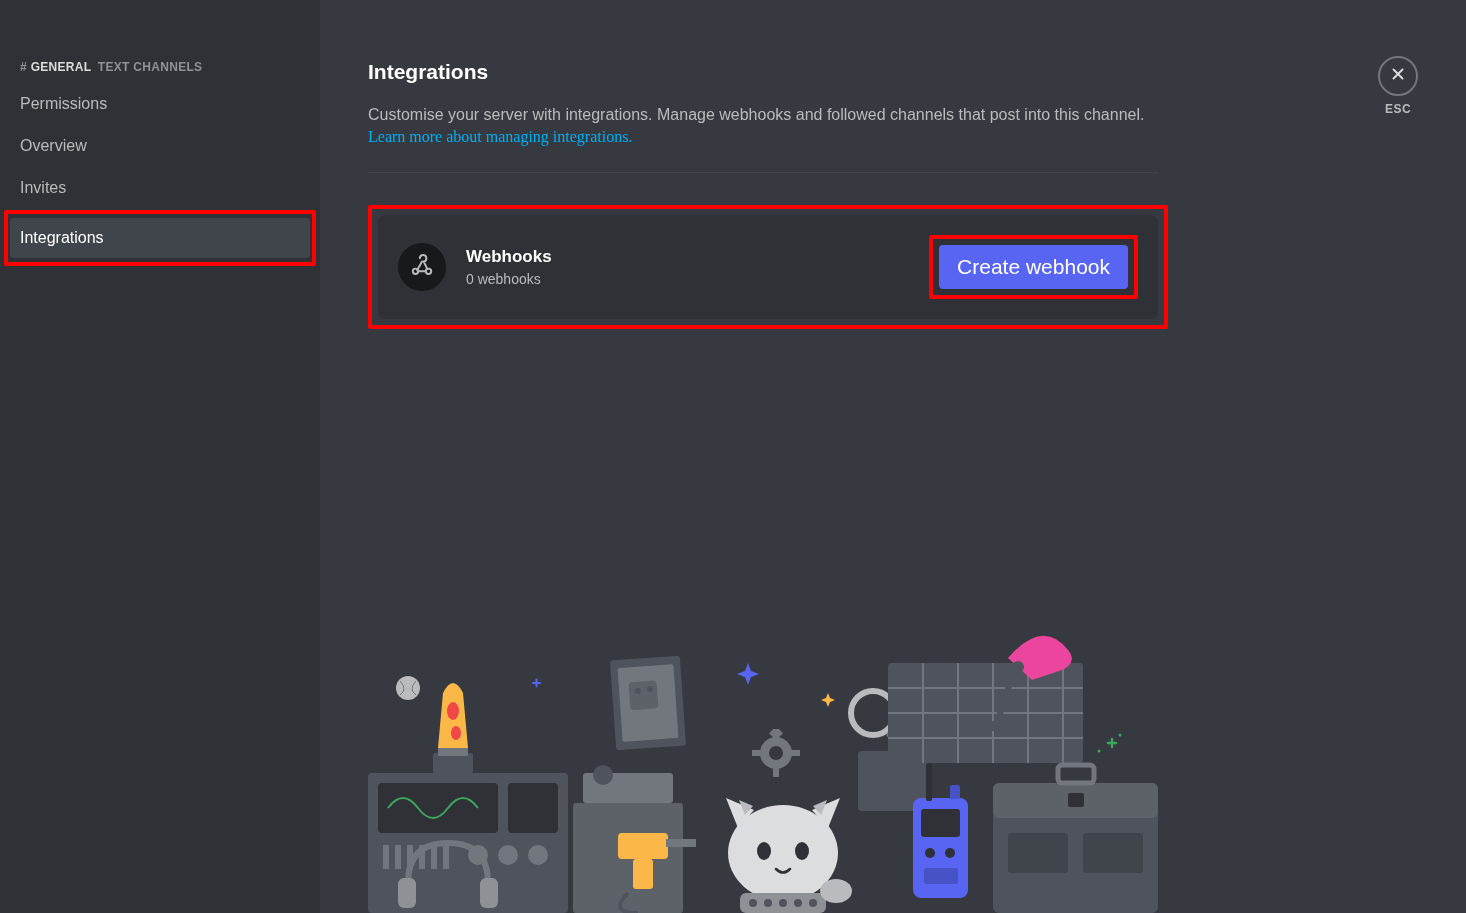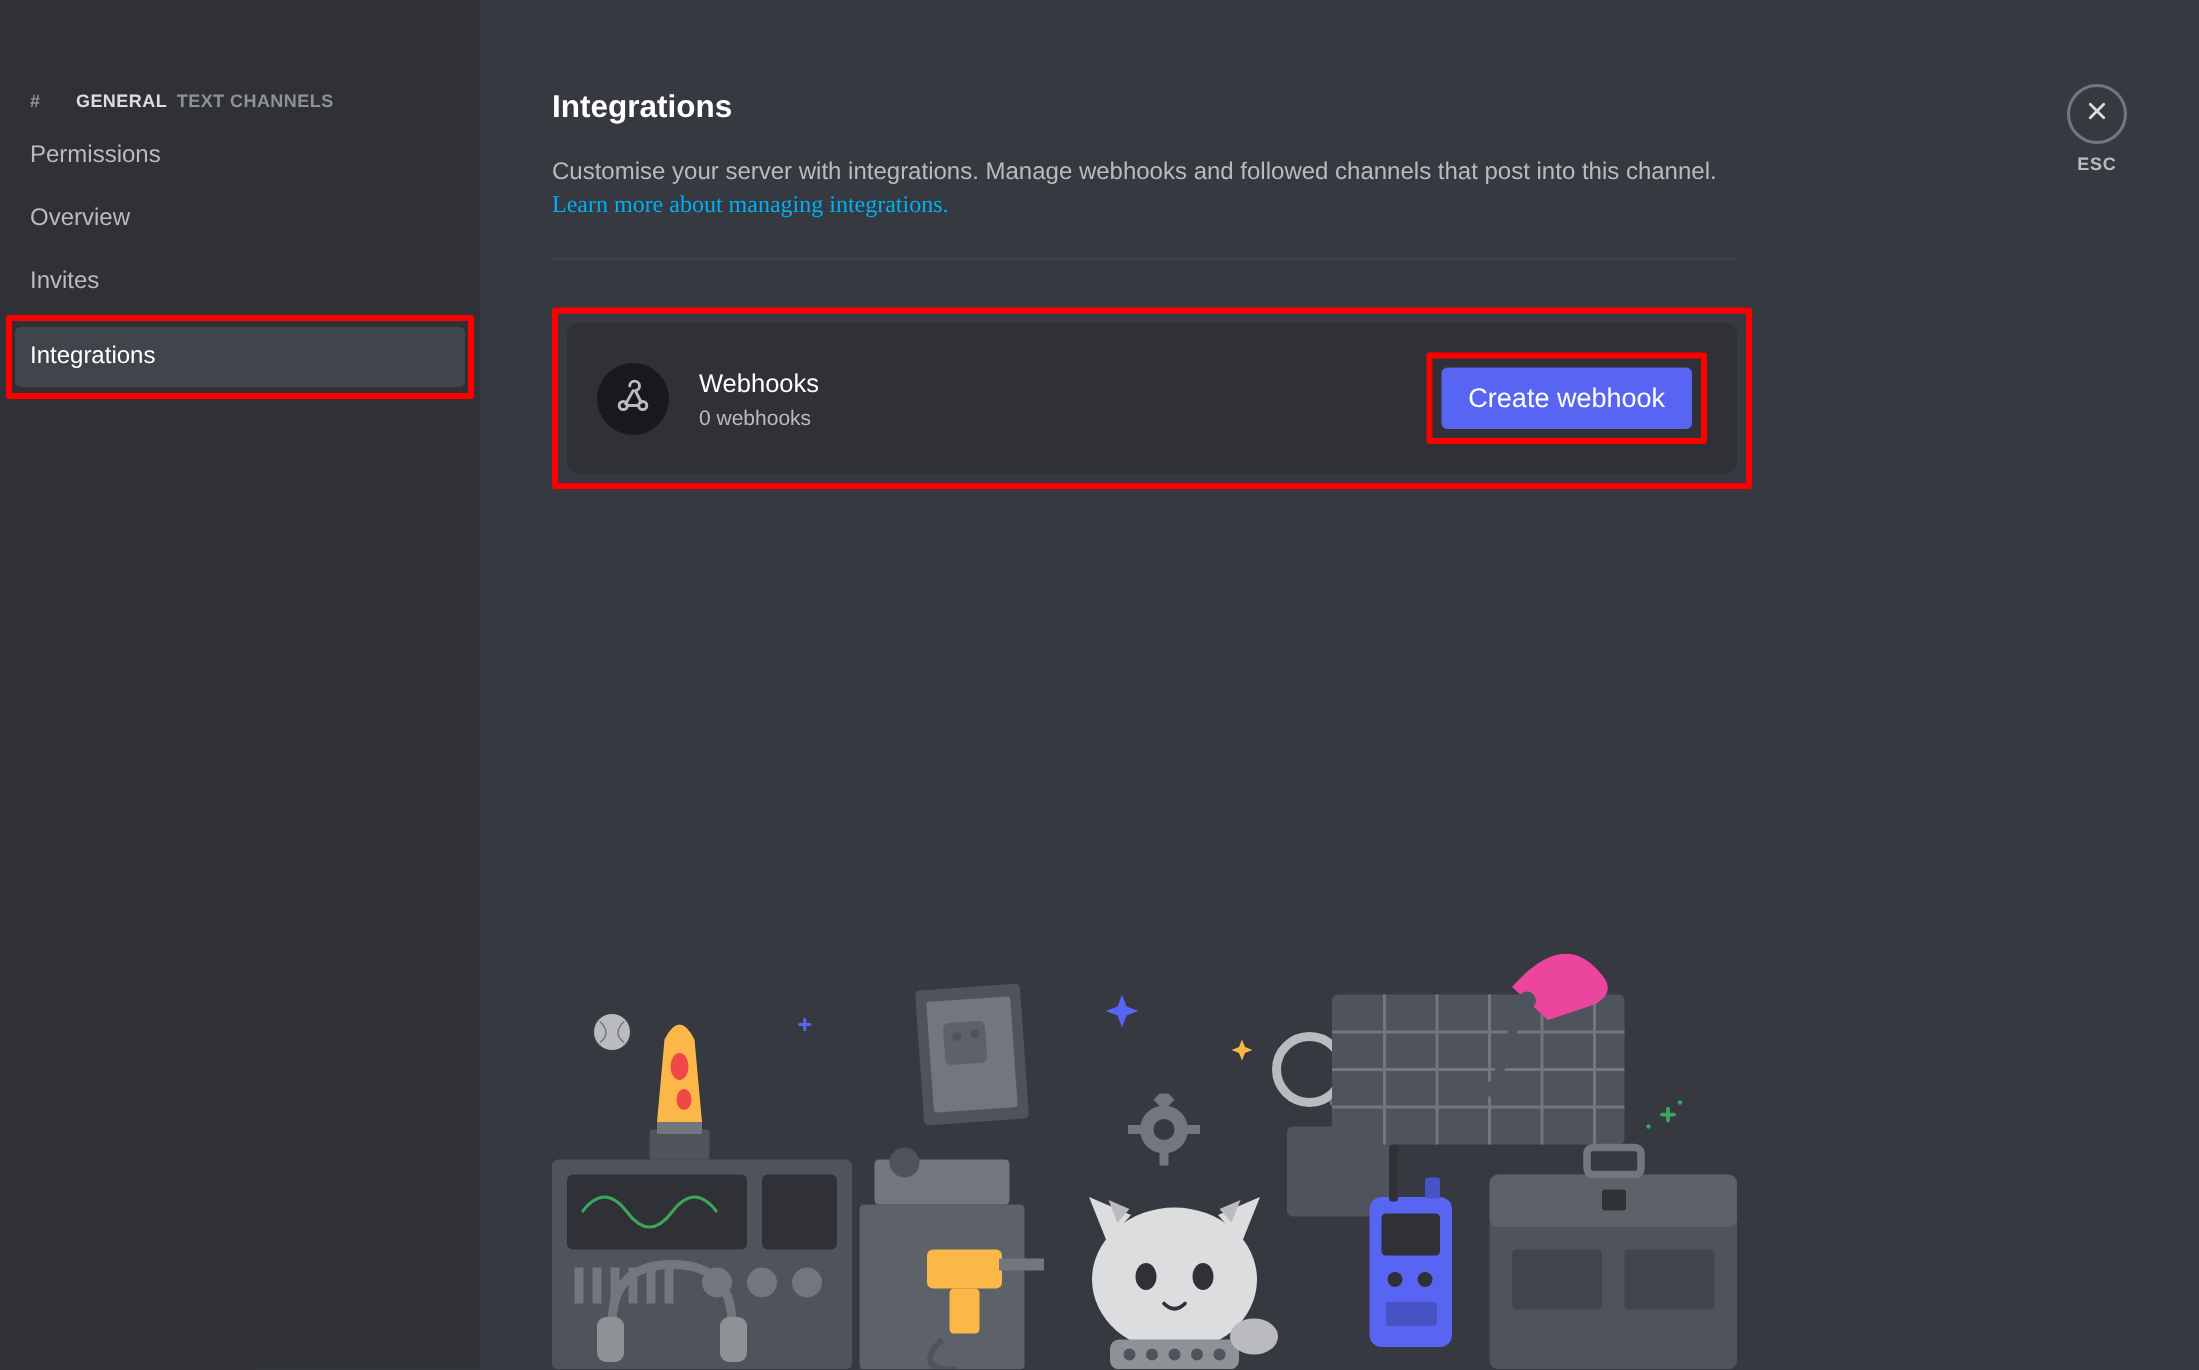--- a/index.html
+++ b/index.html
@@ -19,21 +19,21 @@
   }
   .sidebar-header {
     padding: 0 10px 8px 10px;
     font-size: 12px;
     font-weight: 700;
     color: #8e9297;
     text-transform: uppercase;
     letter-spacing: 0.3px;
   }
   .sidebar-header .hash { color: #8e9297; font-weight:700; }
-  .sidebar-header .chan { color: #dcddde; font-weight:700;margin-left:20px; }
+  .sidebar-header .chan { color: #dcddde; font-weight:700; }
   .sidebar-header .rest { color: #8e9297; font-weight:600; margin-left:3px;}
   .sidebar-item {
     padding: 8px 10px;
     font-size: 16px;
     color: #b9bbbe;
     border-radius: 4px;
     margin: 2px 0;
     cursor: pointer;
     line-height: 24px;
   }
@@ -118,33 +118,33 @@
   .card-icon {
     width: 48px; height: 48px;
     border-radius: 50%;
     background: #18191c;
     display: flex; align-items:center; justify-content:center;
     margin-right: 20px;
     flex-shrink: 0;
   }
   .card-icon svg { width: 26px; height: 26px; color:#b9bbbe; }
   .card-text { flex: 1; }
-  .card-title { font-size: 17px; font-weight: 400; color: #fff; margin-bottom: 4px;}
+  .card-title { font-size: 17px; font-weight: 700; color: #fff; margin-bottom: 4px;}
   .card-sub { font-size: 14px; color: #b9bbbe; }
   .button-wrap-highlight {
     border: 4px solid #ff0000;
     padding: 6px;
     border-radius: 2px;
   }
   .btn {
     background: #5865f2;
     color: #fff;
     border: none;
     border-radius: 4px;
-    font-size: 18px;
+    font-size: 21px;
     font-weight: 500;
     padding: 10px 18px;
     cursor: pointer;
   }
   .footer-art {
     position: absolute;
     bottom: 0;
     left: 48px;
     right: 40px;
     height: 280px;

